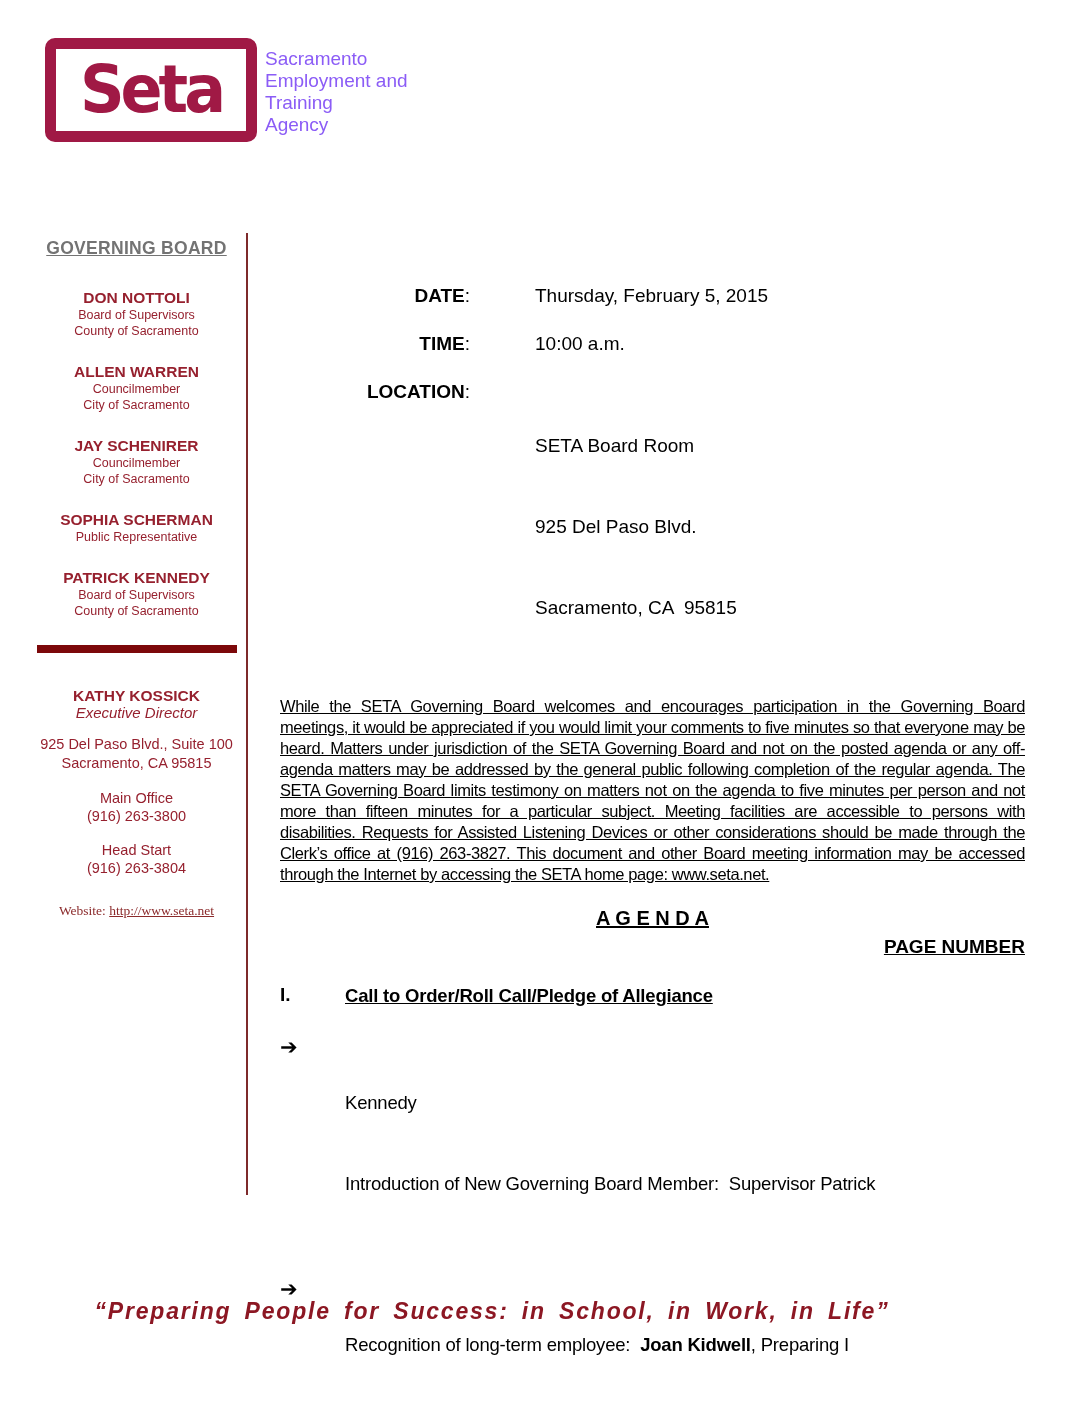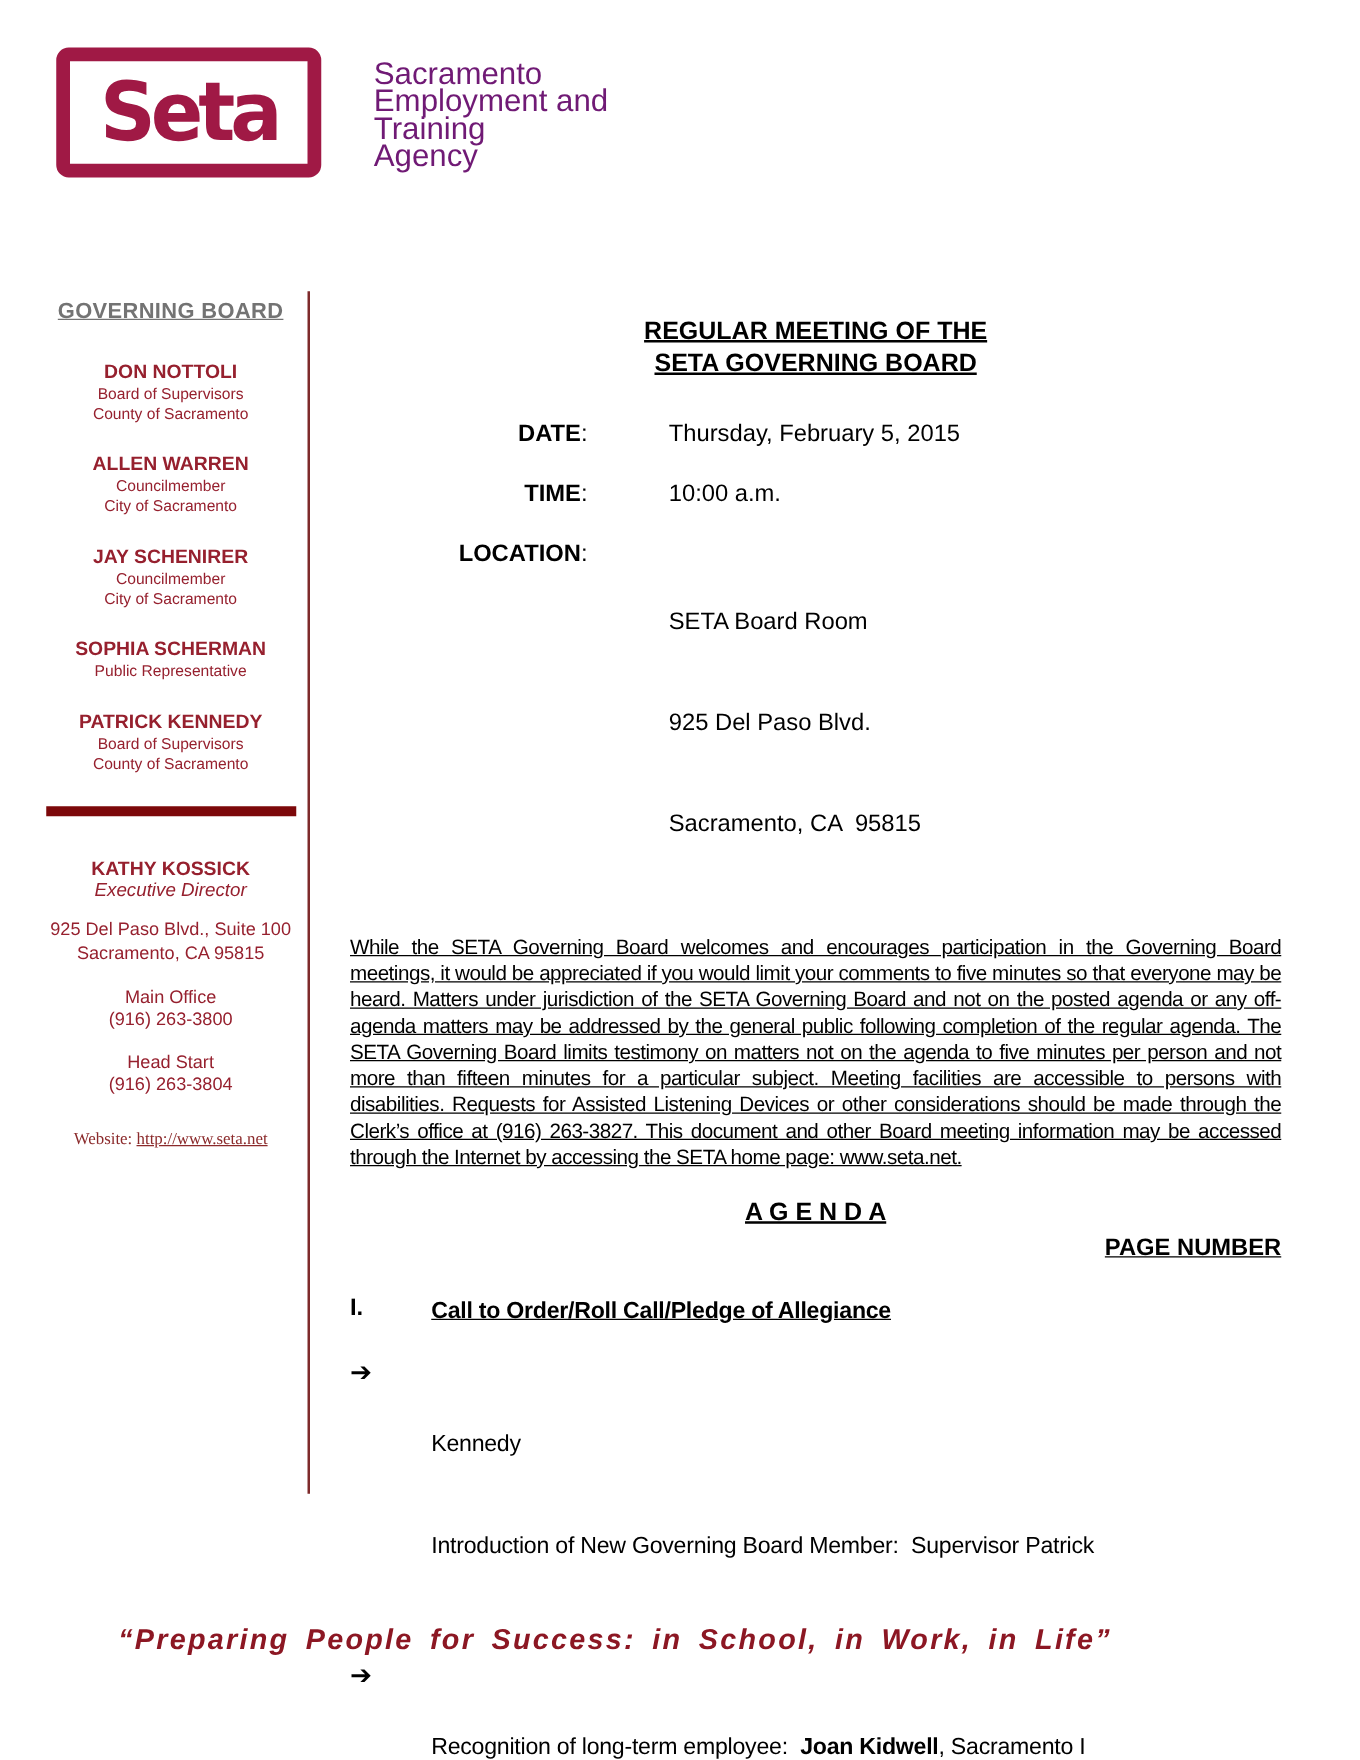--- a/index.html
+++ b/index.html
@@ -21,21 +21,21 @@
     border-radius: 10px;
     display: flex; align-items: center; justify-content: center;
     background: #fff;
   }
   .logo-text {
     font-size: 62px; font-weight: 800; color: #A01945;
     letter-spacing: -4px; line-height: 1;
     transform: scaleY(1.05);
     font-family: "DejaVu Sans", sans-serif;
   }
-  .org-name { margin-left: 42px; margin-top: 10px; color: #701a75; font-size: 25px; line-height: 22px; }
+  .org-name { margin-left: 8px; margin-top: 10px; color: #8b5cf6; font-size: 19px; line-height: 22px; }
 
   
   .sidebar { position: absolute; left: 33px; top: 238px; width: 207px; text-align: center; color: #96202E; }
   .sb-heading {
     font-size: 17.5px; font-weight: bold; text-decoration: underline;
     letter-spacing: 0.3px; margin-bottom: 30px; color: #737373;
   }
   .member { margin-bottom: 24px; }
   .member .name { font-size: 15.5px; font-weight: bold; line-height: 18px; }
   .member .detail { font-size: 12.5px; line-height: 16px; }
@@ -152,24 +152,20 @@
     <div>(916) 263-3804</div>
   </div>
 
   <div class="sb-website"><span style="white-space:pre-wrap;">Website: </span><span class="url">http://www.seta.net</span></div>
 </div>
 
 <div class="vline"></div>
 
 <div class="main">
 
-  <div class="doc-title">
-    <div><span class="tline">REGULAR MEETING OF THE</span></div>
-    <div><span class="tline">SETA GOVERNING BOARD</span></div>
-  </div>
 
   <div class="info-table">
     <div class="info-row">
       <div class="info-label"><b>DATE</b><span>:</span></div>
       <div class="info-value">Thursday, February 5, 2015</div>
     </div>
     <div class="info-row">
       <div class="info-label"><b>TIME</b><span>:</span></div>
       <div class="info-value">10:00 a.m.</div>
     </div>
@@ -199,21 +195,21 @@
     <div class="agenda-text">
       <div>Kennedy</div>
       <div>Introduction of New Governing Board Member:  Supervisor Patrick</div>
     </div>
     <div class="agenda-page"></div>
   </div>
 
   <div class="agenda-row mt-lg">
     <div class="agenda-marker arrow">➔</div>
     <div class="agenda-text">
-      <div><span>Recognition of long-term employee:  </span><b>Joan Kidwell</b><span>, Sacramento I</span></div>
+      <div><span>Recognition of long-term employee:  </span><b>Joan Kidwell</b><span>, Preparing I</span></div>
       
     </div>
     <div class="agenda-page"></div>
   </div>
 
 </div>
 
 <div class="footer">“Preparing People for Success: in School, in Work, in Life”</div>
 
 </body></html>

